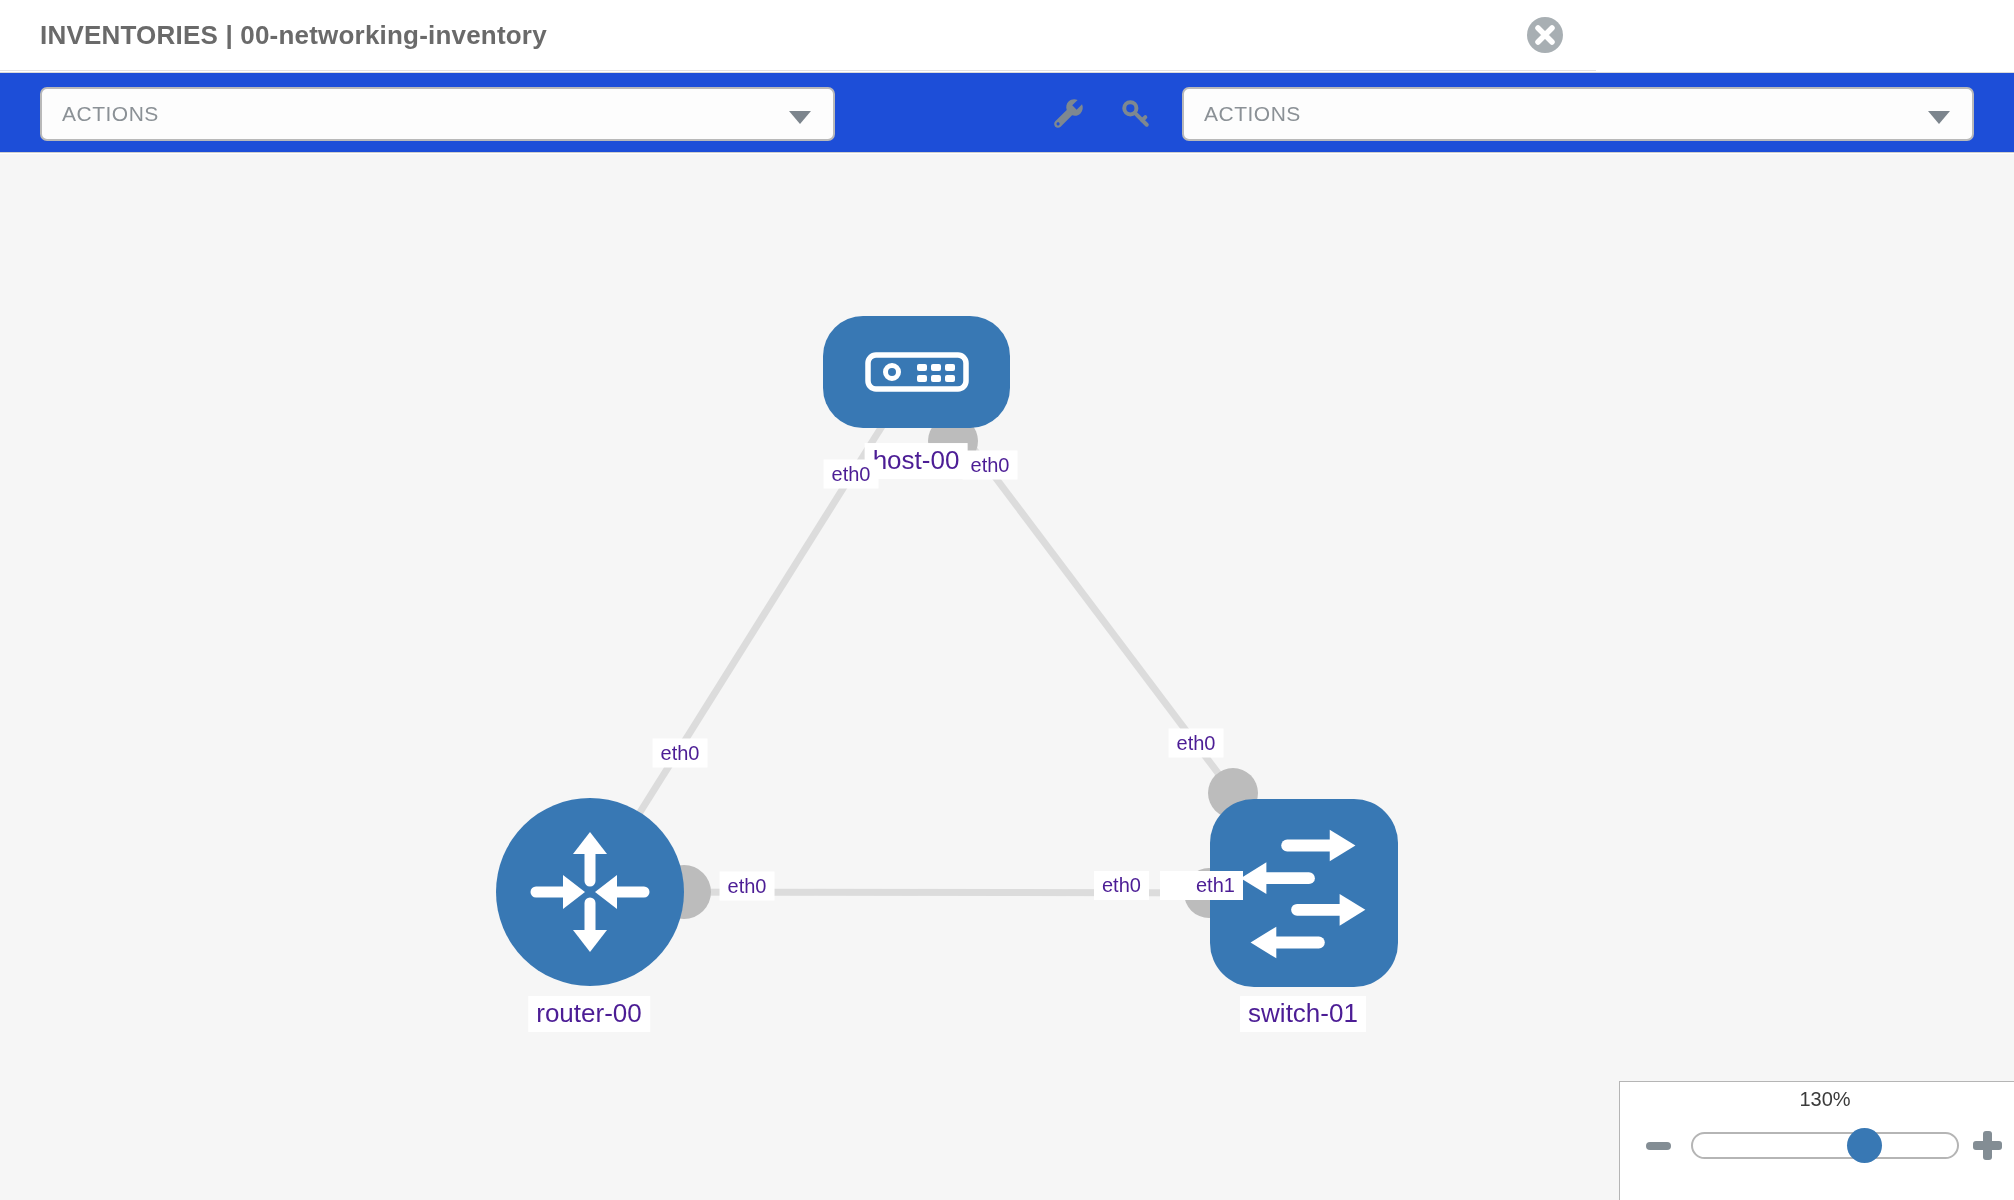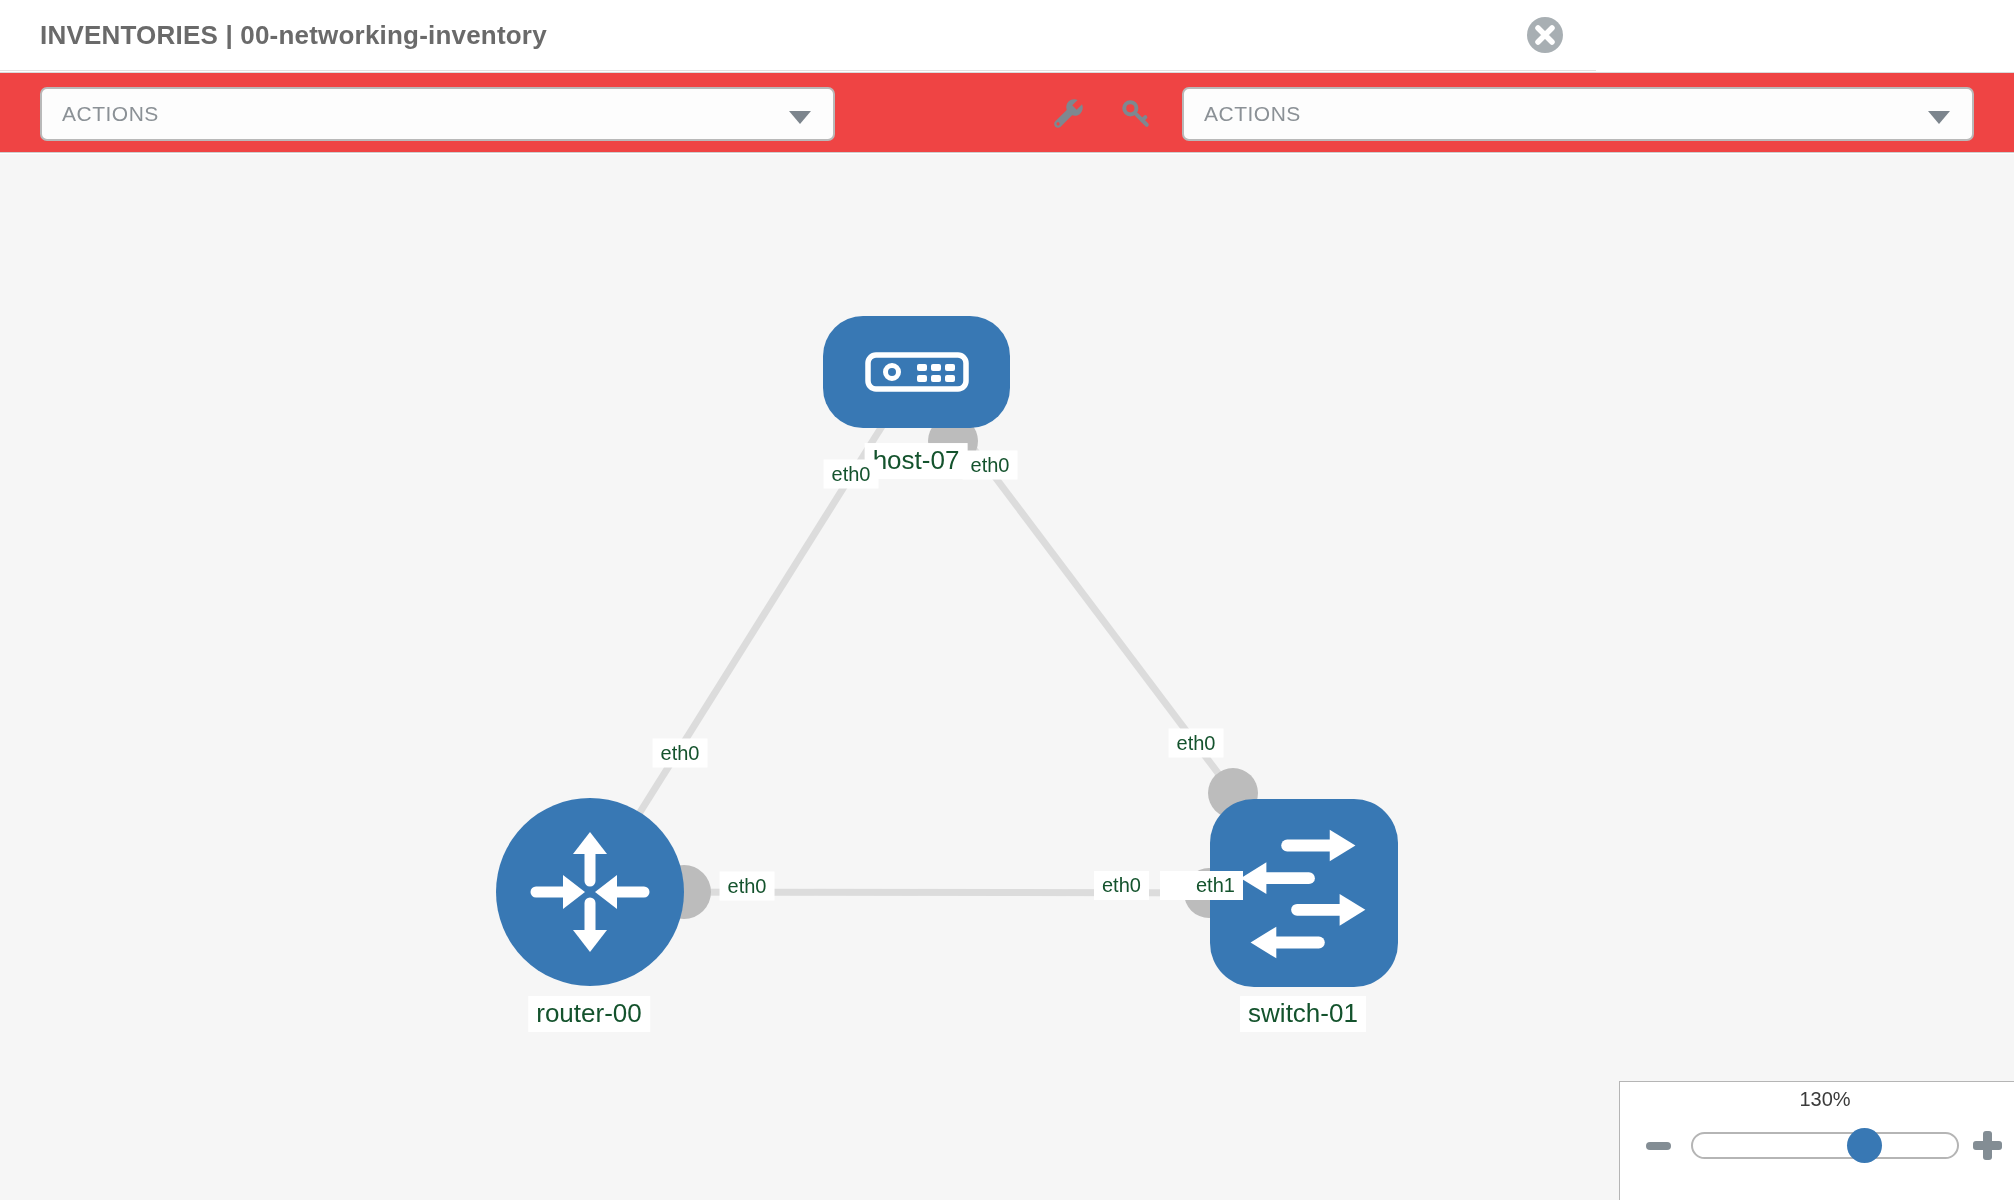--- a/index.html
+++ b/index.html
@@ -22,21 +22,21 @@
   }
   .close-btn {
     position: absolute; right: 32px; top: 16px;
     width: 38px; height: 38px; border: none; background: transparent;
     cursor: pointer; padding: 0;
   }
 
   
   .toolbar {
     position: absolute; top: 72px; left: 0; width: 2014px; height: 81px;
-    background: #ef4444;
+    background: #1d4ed8;
     border-top: 1px solid #dadada;
     border-bottom: 1px solid #cfcfcf;
   }
   .dropdown {
     position: absolute; top: 14px; height: 54px;
     background: #fdfdfd; border: 2px solid #b9b9b9; border-radius: 7px;
     display: flex; align-items: center; cursor: pointer;
   }
   .dropdown .dd-label {
     margin-left: 20px; font-size: 21px; color: #8b9196; letter-spacing: 0.5px;
@@ -69,21 +69,21 @@
   .node {
     position: absolute; background: #3878b4; cursor: pointer;
     display: flex; align-items: center; justify-content: center;
   }
   .node-host   { left: 823px; top: 162px; width: 187px; height: 112px; border-radius: 40px; }
   .node-router { left: 496px; top: 644px; width: 188px; height: 188px; border-radius: 50%; }
   .node-switch { left: 1210px; top: 645px; width: 188px; height: 188px; border-radius: 44px; }
 
   .nlabel {
     position: absolute; transform: translate(-50%, -50%);
-    background: #ffffff; color: #14532d; white-space: nowrap;
+    background: #ffffff; color: #4c1d95; white-space: nowrap;
     padding: 3px 8px; line-height: 1.15;
   }
   .node-name { font-size: 26px; }
   .iface     { font-size: 20px; }
   .iface-abs { transform: none; }
 
   
   .zoom-panel {
     position: absolute; left: 1619px; top: 927px; width: 396px; height: 140px;
     background: #ffffff; border: 1px solid #b5b5b5;
@@ -202,21 +202,21 @@
       </g>
       <g fill="#ffffff" stroke="none">
         <polygon points="147,47 121,31 121,63"></polygon>
         <polygon points="31,80 57,64 57,96"></polygon>
         <polygon points="157,112 131,96 131,128"></polygon>
         <polygon points="41,145 67,129 67,161"></polygon>
       </g>
     </svg>
   </div>
 
-  <div class="nlabel node-name" style="left:916px; top:307px;">host-07</div>
+  <div class="nlabel node-name" style="left:916px; top:307px;">host-00</div>
   <div class="nlabel node-name" style="left:589px; top:860px;">router-00</div>
   <div class="nlabel node-name" style="left:1303px; top:860px;">switch-01</div>
 
   <div class="nlabel iface" style="left:851px; top:320px;">eth0</div>
   <div class="nlabel iface" style="left:990px; top:311px;">eth0</div>
   <div class="nlabel iface" style="left:680px; top:599px;">eth0</div>
   <div class="nlabel iface" style="left:1196px; top:589px;">eth0</div>
   <div class="nlabel iface" style="left:747px; top:732px;">eth0</div>
   <div class="nlabel iface iface-abs" style="left:1094px; top:717px;">eth0</div>
   <div class="nlabel iface iface-abs" style="left:1160px; top:717px;padding-left:36px;">eth1</div>

